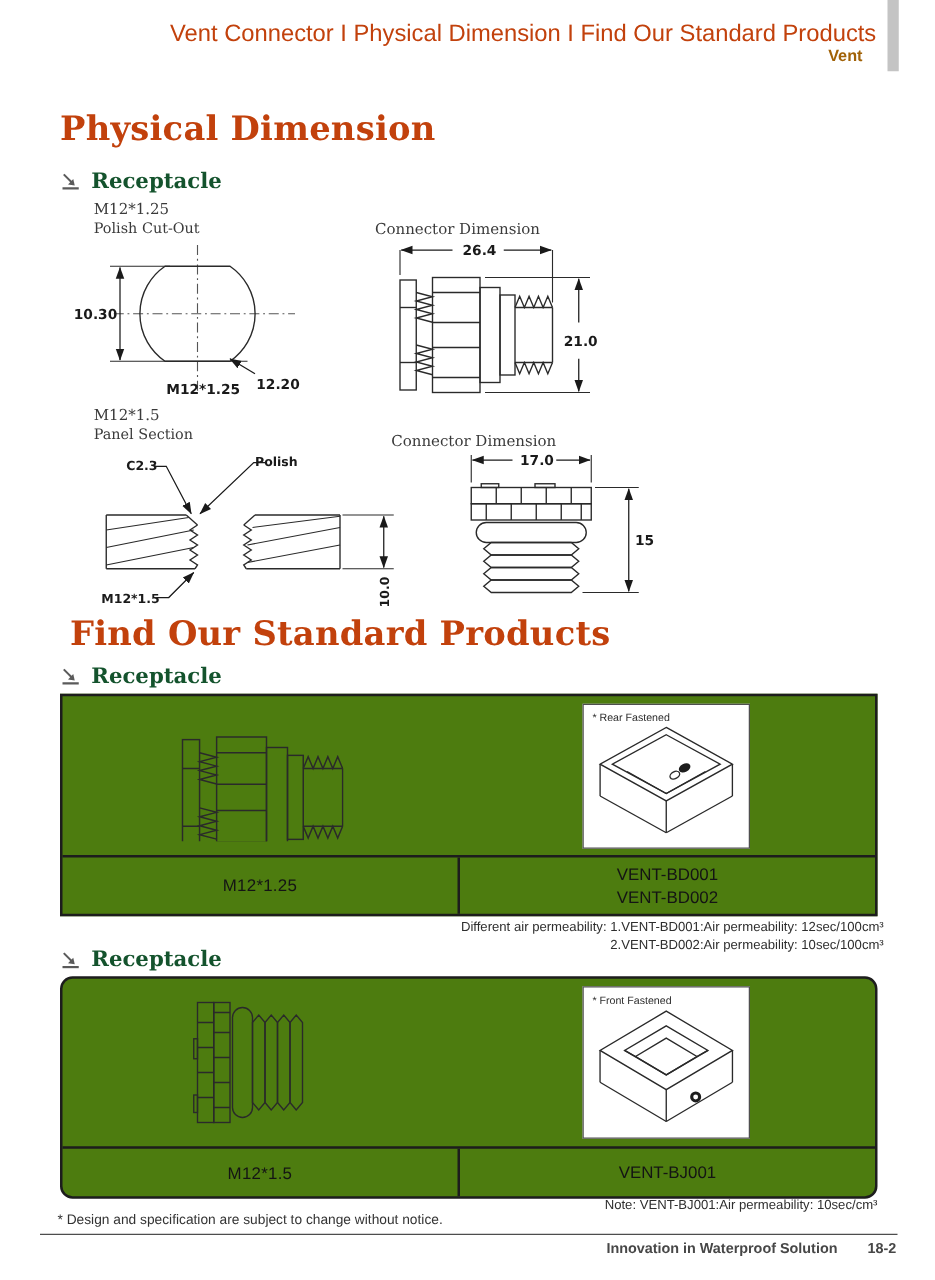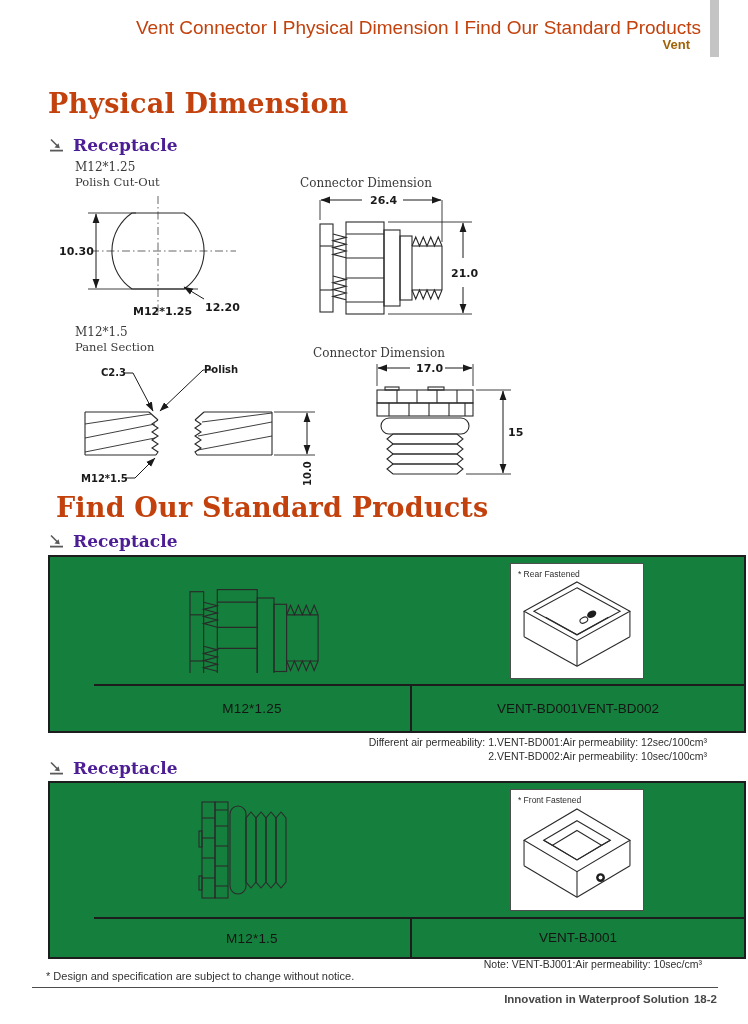--- a/index.html
+++ b/index.html
@@ -9,53 +9,53 @@
 
   
   .breadcrumb{top:17px;right:47px;font-size:19px;color:#c2410c;white-space:nowrap;}
   .hdr-cat{top:37px;right:58px;font-size:13px;font-weight:bold;color:#a16207;}
   .hdr-bar{top:0;right:29px;width:9px;height:57px;background:#c4c4c4;}
 
   
   .h1{font-family:"DejaVu Serif","Liberation Serif",serif;font-weight:bold;
       font-size:27px;color:#c2410c;letter-spacing:.2px;white-space:nowrap;}
   .rec{display:flex;align-items:center;gap:9px;font-family:"DejaVu Serif","Liberation Serif",serif;
-       font-weight:bold;font-size:17px;color:#4c1d95;}
+       font-weight:bold;font-size:17px;color:#14532d;}
   .rec svg{display:block;}
 
   
   .dcap{font-family:"DejaVu Serif","Liberation Serif",serif;font-size:12px;color:#3a3a3a;line-height:15px;}
   .dcap .l1{display:block;}
   .dcap .l2{display:block;font-size:11.5px;}
 
   svg text.dim{font-family:"DejaVu Sans","Liberation Sans",sans-serif;font-weight:bold;
                font-size:11px;fill:#1a1a1a;}
   svg .ln{stroke:#2a2a2a;stroke-width:1.1;fill:none;}
   svg .thin{stroke:#2a2a2a;stroke-width:0.9;fill:none;}
   svg .cl{stroke:#555;stroke-width:0.9;fill:none;stroke-dasharray:8 3 1.5 3;}
   svg .dl{stroke:#1a1a1a;stroke-width:1;fill:none;}
 
   
-  .ptable{border:2px solid #1d1d1d;background:#15803d;padding-left:44px;}
+  .ptable{border:2px solid #1d1d1d;background:#4d7c0f;}
   .img-row{display:flex;border-bottom:2px solid #1d1d1d;}
   .img-cell-l{width:48.6%;display:flex;align-items:center;justify-content:center;}
   .img-cell-r{flex:1;display:flex;align-items:center;justify-content:center;}
   .lbl-row{display:flex;}
   .lbl-cell-l{width:48.6%;border-right:2px solid #1d1d1d;display:flex;align-items:center;justify-content:center;}
-  .lbl-cell-r{flex:1;display:flex;flex-direction:row;align-items:center;justify-content:center;}
+  .lbl-cell-r{flex:1;display:flex;flex-direction:column;align-items:center;justify-content:center;}
   .lbl-txt{font-size:13.5px;color:#141414;letter-spacing:.2px;}
   .model-txt{font-size:13.5px;color:#141414;line-height:18px;}
   .frame{position:relative;border:1px solid #4f4f4f;background:#fff;}
   .frame-cap{position:absolute;top:5px;left:7px;font-size:8.5px;color:#2c2c2c;}
 
   .note{font-size:10.5px;color:#2e2e2e;text-align:right;line-height:14px;white-space:nowrap;}
   .disclaimer{font-size:11px;color:#333;}
   .foot-rule{border-top:1.5px solid #4d4d4d;height:0;}
   .brand{font-size:11.5px;font-weight:bold;color:#474747;white-space:nowrap;}
-  .brand .pg{margin-left:5px;}
+  .brand .pg{margin-left:24px;}
 </style>
 </head>
 <body>
 
 <div class="page">
 
   <svg width="0" height="0" style="position:absolute">
     <defs>
       <marker id="ah" viewBox="0 0 10 10" refX="9" refY="5" markerWidth="10" markerHeight="10" orient="auto-start-reverse">
           <path d="M0,1.6 L9.5,5 L0,8.4 z" fill="#1a1a1a"></path>
@@ -262,21 +262,21 @@
 
   <div class="abs rec" style="left:49px;top:758px;">
     <svg width="15" height="14" viewBox="0 0 15 14">
       <line x1="2" y1="1.5" x2="9.5" y2="9" stroke="#5a5a5a" stroke-width="1.6"></line>
       <path d="M10.8,10.3 L5.4,9.6 L9.6,5.2 z" fill="#5a5a5a"></path>
       <line x1="1" y1="12.6" x2="14" y2="12.6" stroke="#5a5a5a" stroke-width="1.8"></line>
     </svg>
     <span>Receptacle</span>
   </div>
 
-  <div class="abs ptable" style="left:48px;top:781px;width:650px;">
+  <div class="abs ptable" style="left:48px;top:781px;width:650px;border-radius:10px;">
     <div class="img-row" style="height:134px;">
       <div class="img-cell-l">
         <svg width="130" height="110" viewBox="0 0 130 110">
           <use href="#plugD" transform="translate(-17,165) rotate(-90)"></use>
         </svg>
       </div>
       <div class="img-cell-r">
         <div class="frame" style="width:132px;height:120px;">
           <div class="frame-cap">* Front Fastened</div>
           <svg width="130" height="102" viewBox="0 0 130 104" style="position:absolute;left:1px;top:15px;">

